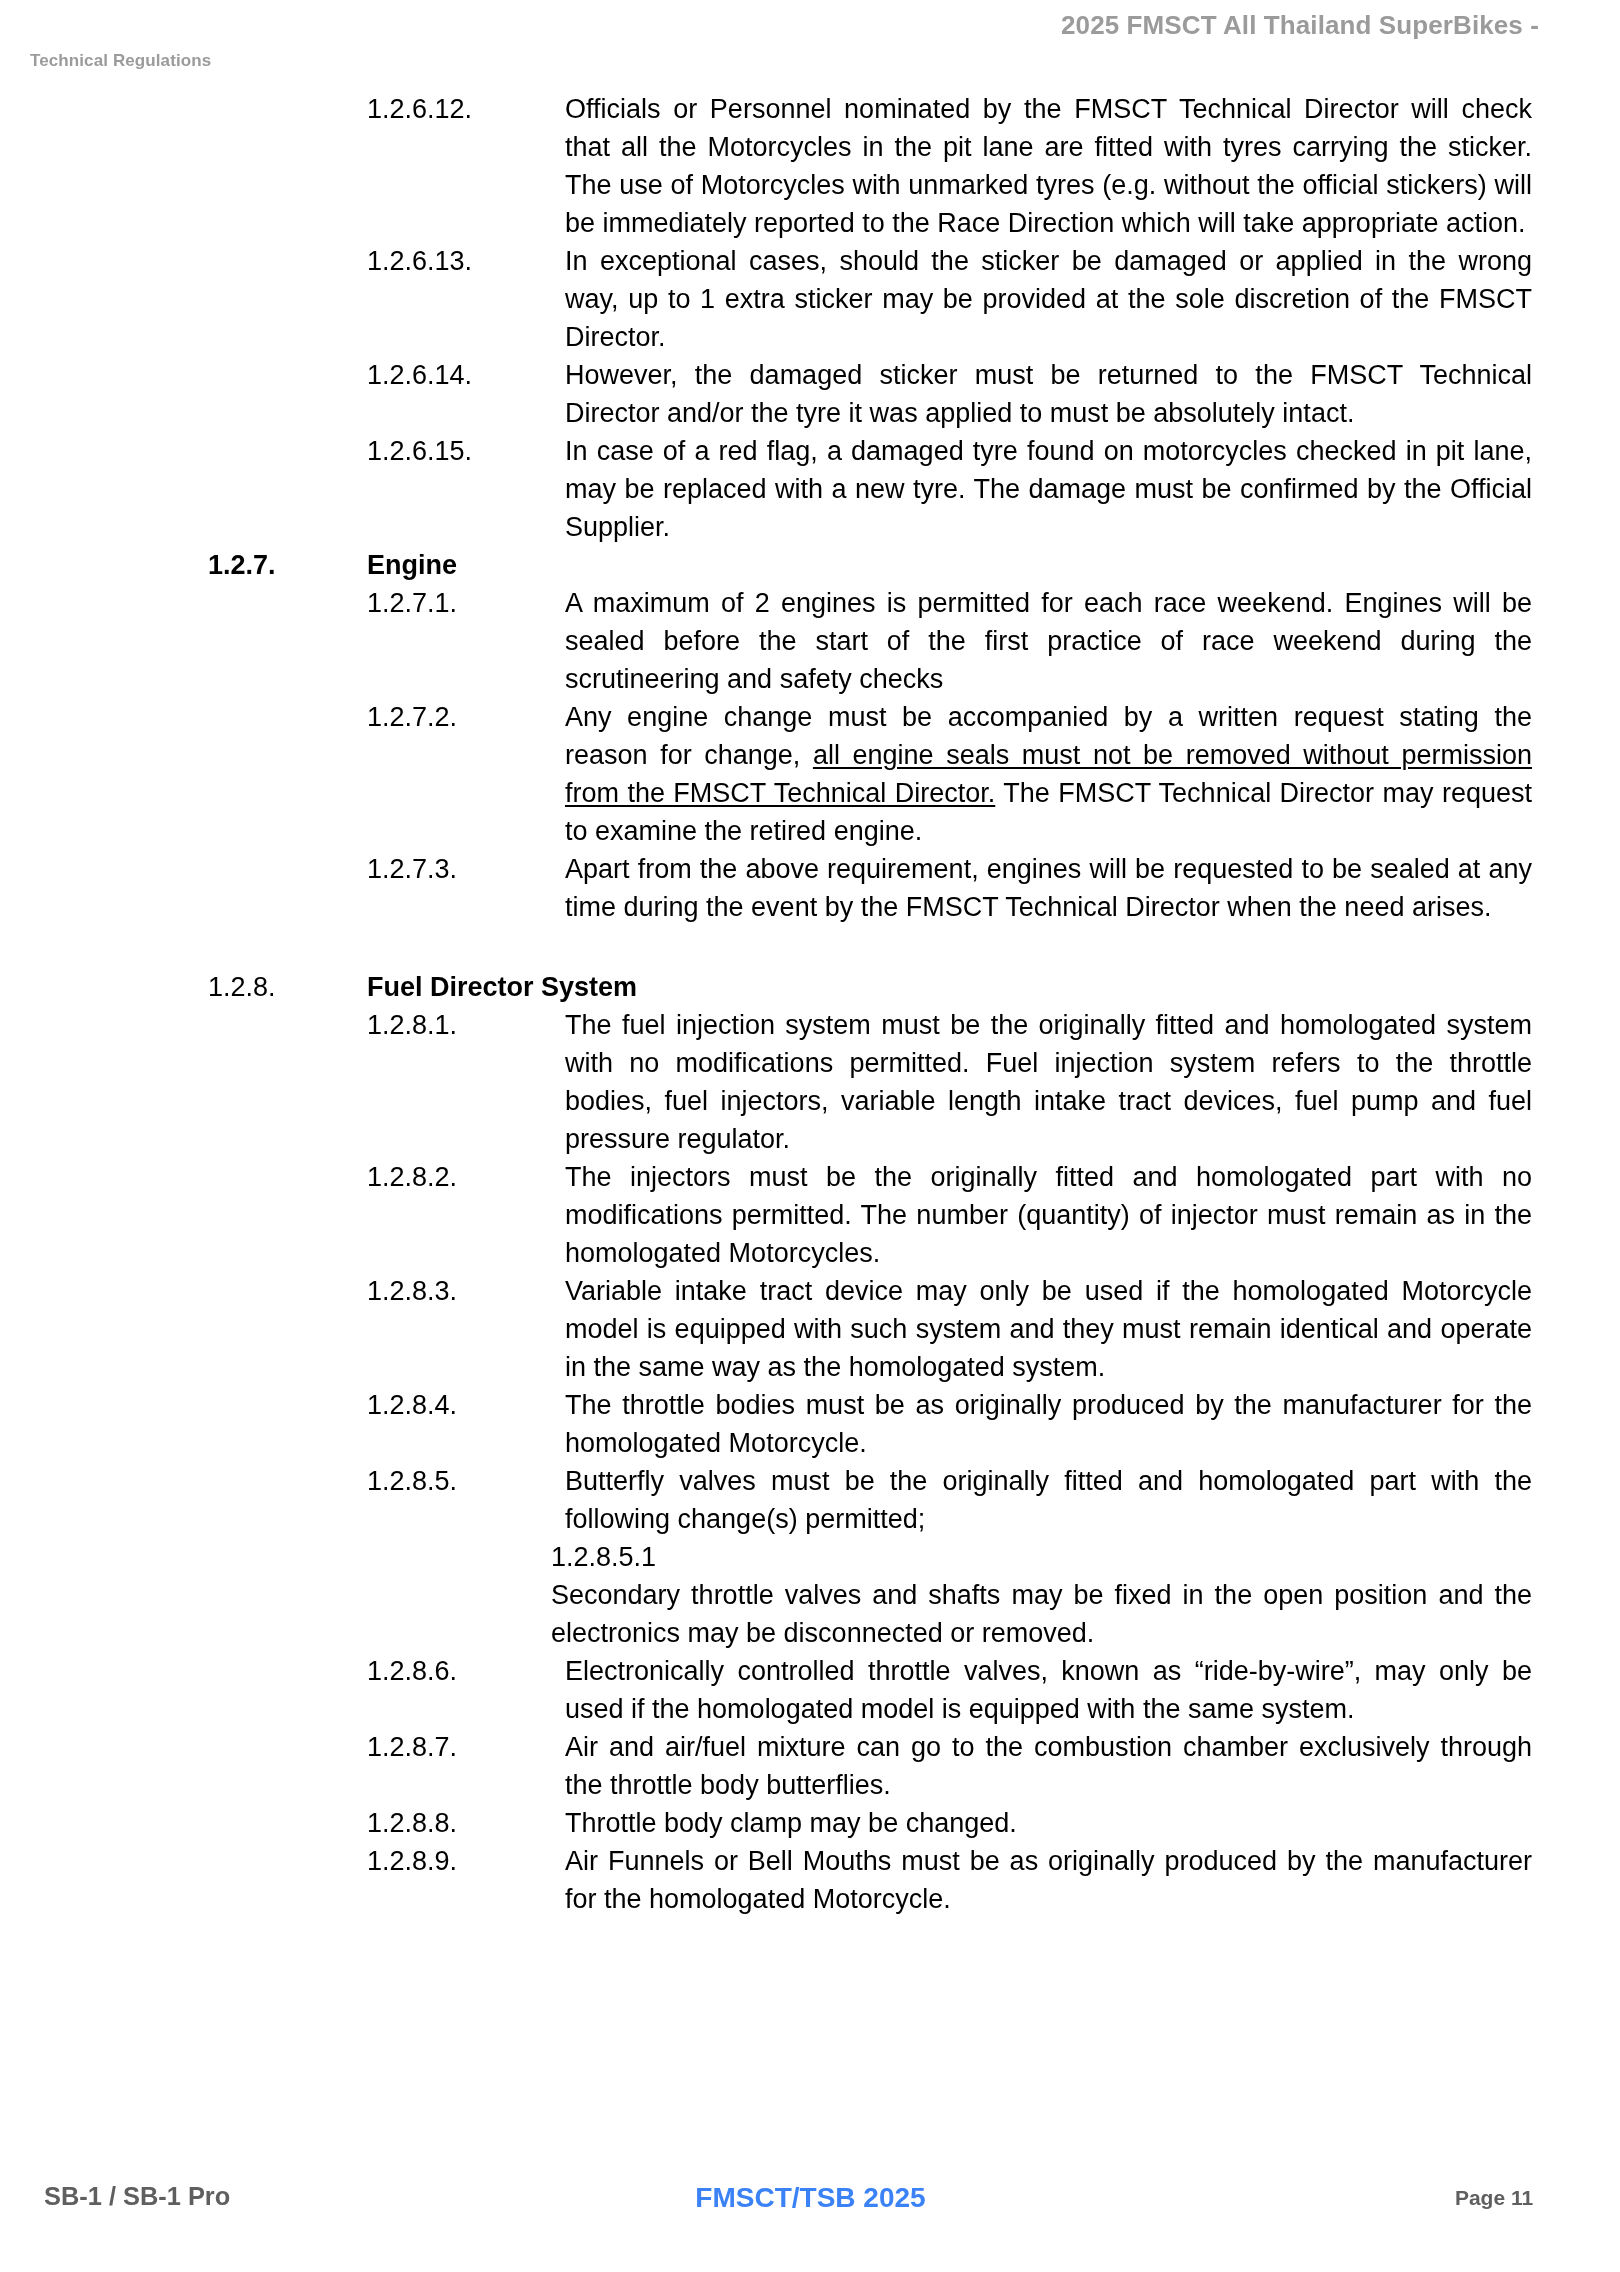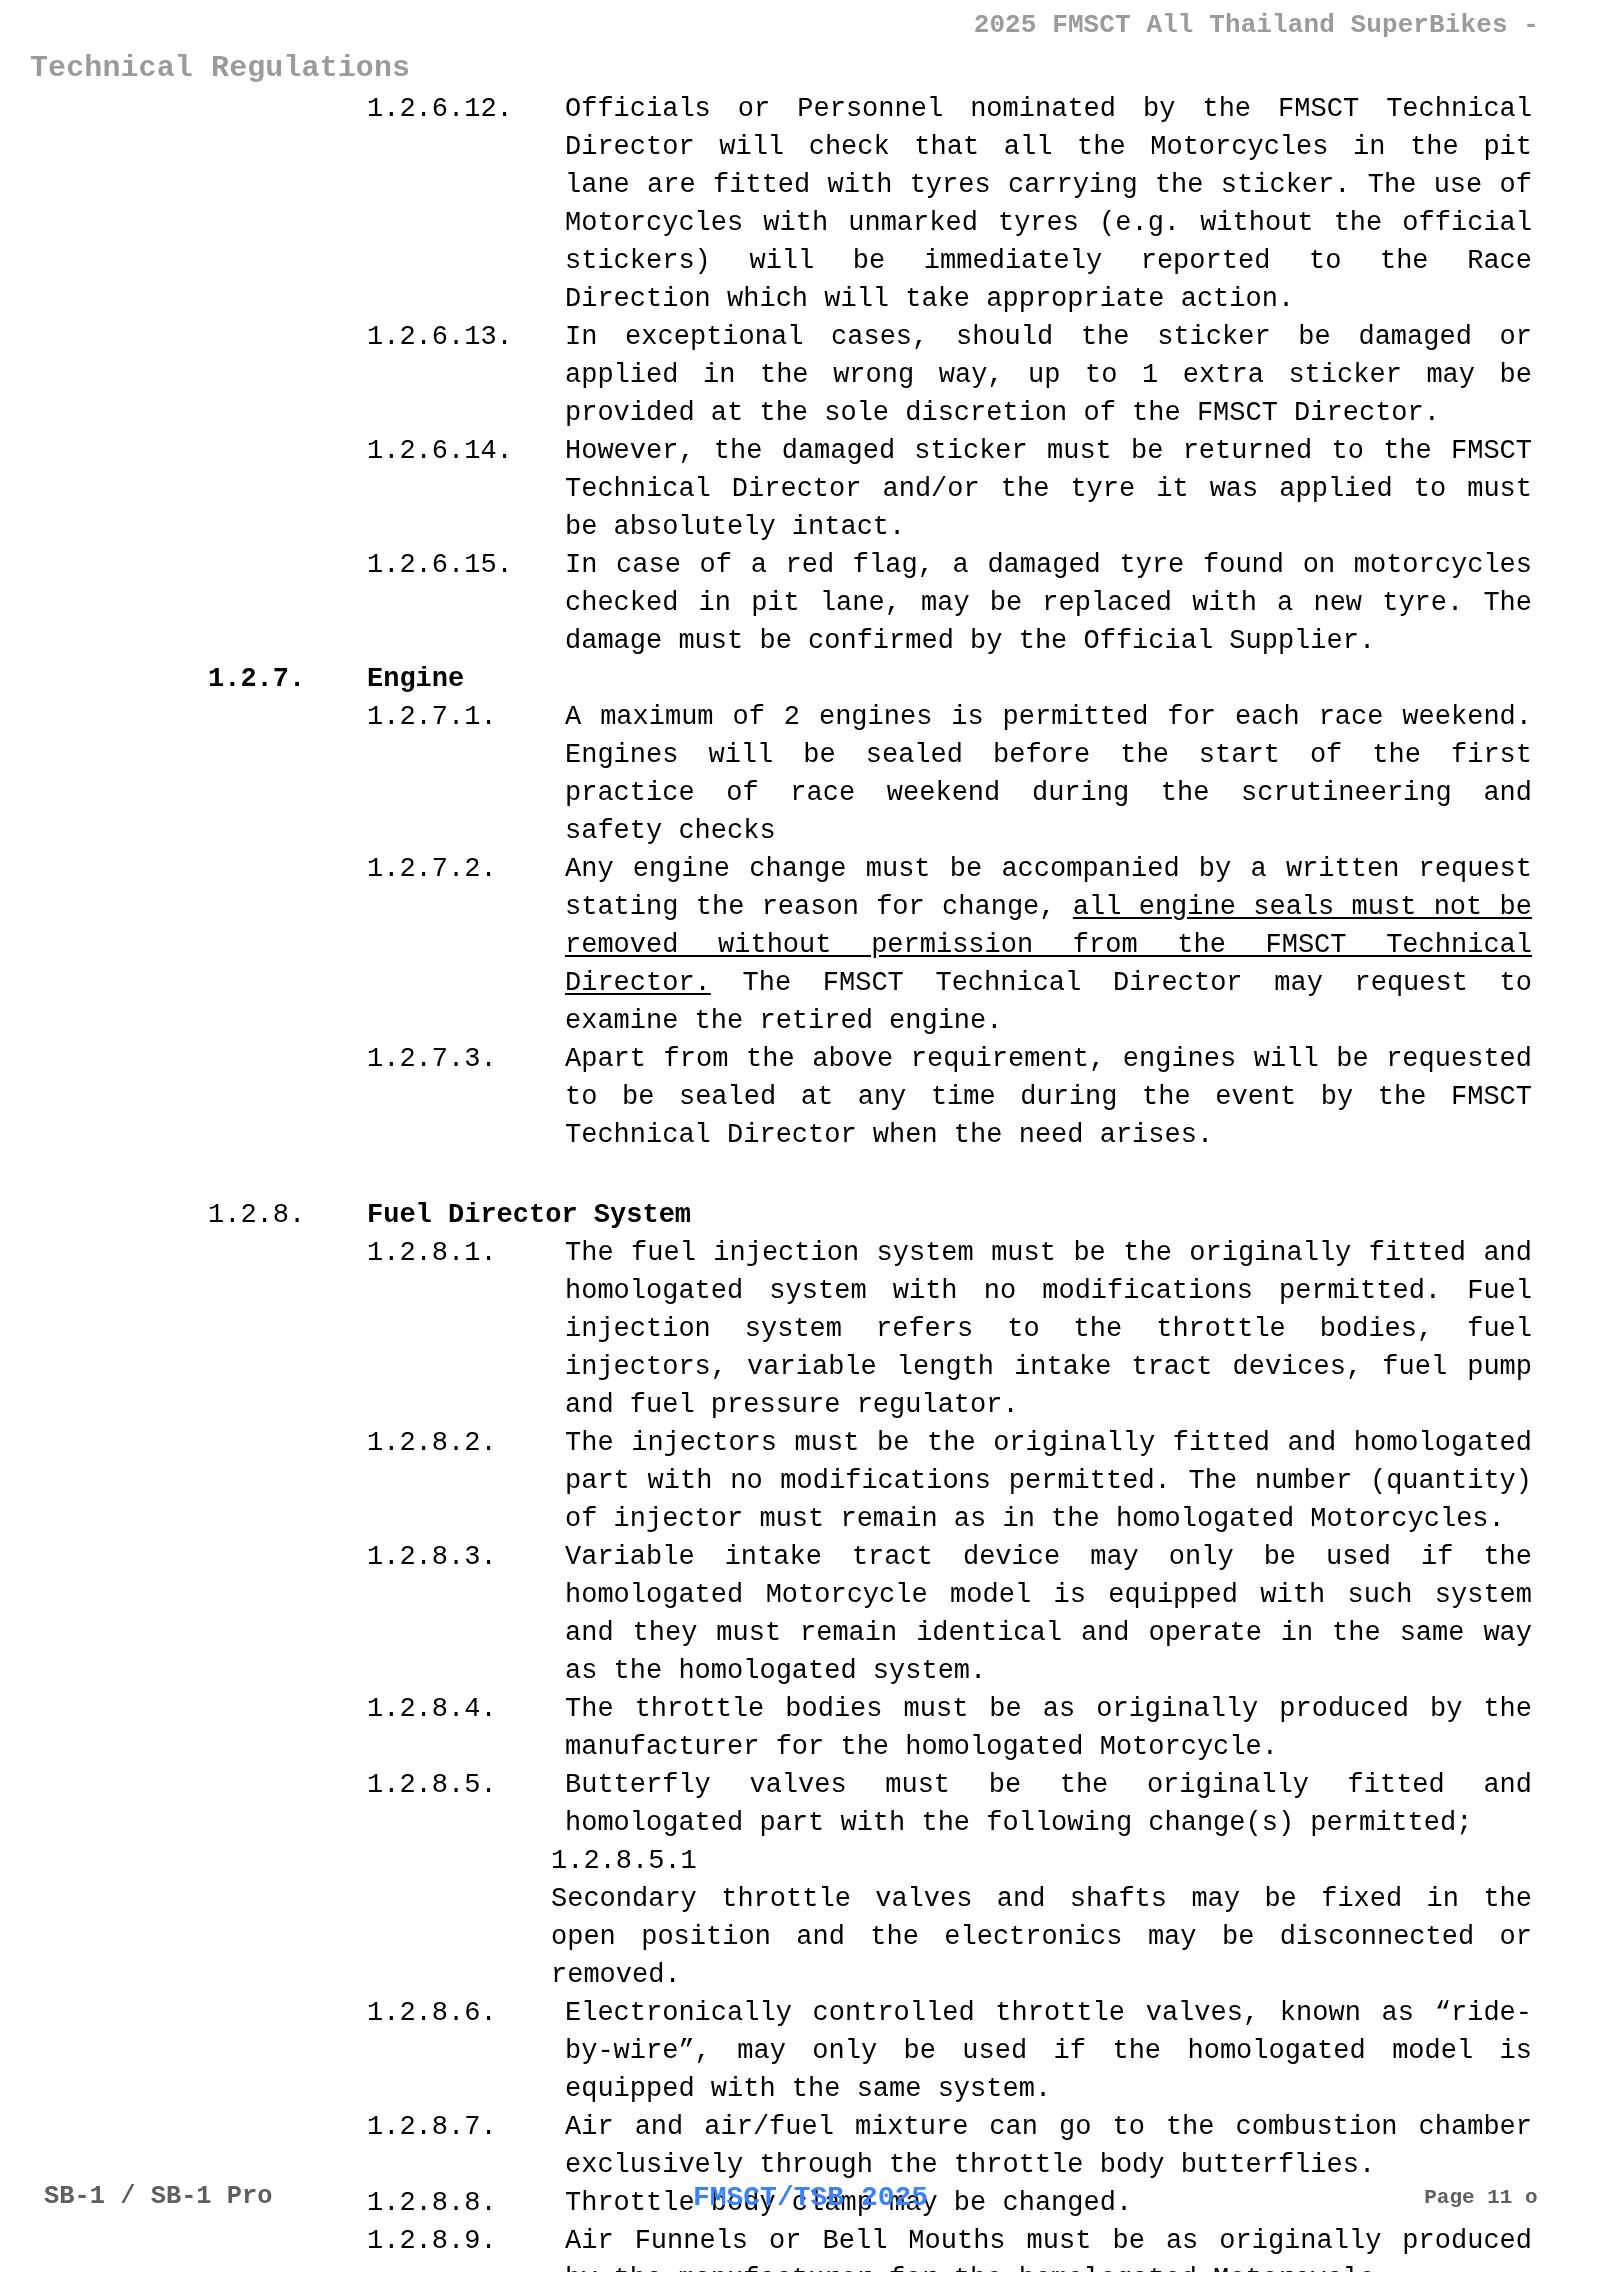--- a/index.html
+++ b/index.html
@@ -5,21 +5,21 @@
   html, body {
     margin: 0;
     padding: 0;
     background: #ffffff;
   }
   .page {
     position: relative;
     width: 1538px;
     height: 2273px;
     background: #ffffff;
-    font-family: Liberation Mono, monospace;
+    font-family: Liberation Sans, sans-serif;
     color: #000000;
     overflow: hidden;
     box-sizing: border-box;
   }
 
   
   .header {
     position: absolute;
     top: 0;
     left: 0;
@@ -35,21 +35,21 @@
     font-size: 26px;
     font-weight: bold;
     color: #9b9b9b;
     letter-spacing: 0.1px;
     white-space: nowrap;
   }
   .header-line2 {
     position: absolute;
     top: 51px;
     left: 30px;
-    font-size: 30px;
+    font-size: 17px;
     font-weight: bold;
     color: #9b9b9b;
     letter-spacing: 0.1px;
     white-space: nowrap;
   }
 
   
   .body-area {
     position: absolute;
     top: 90px;

